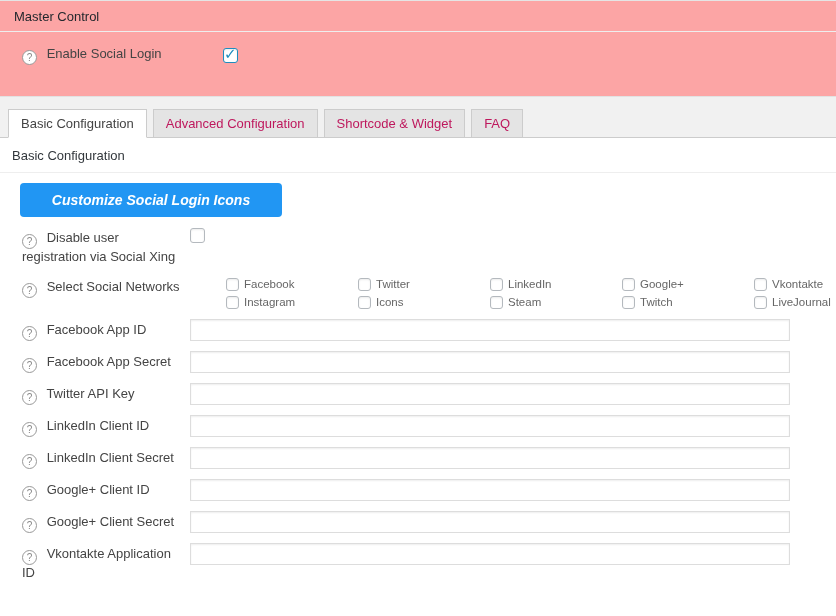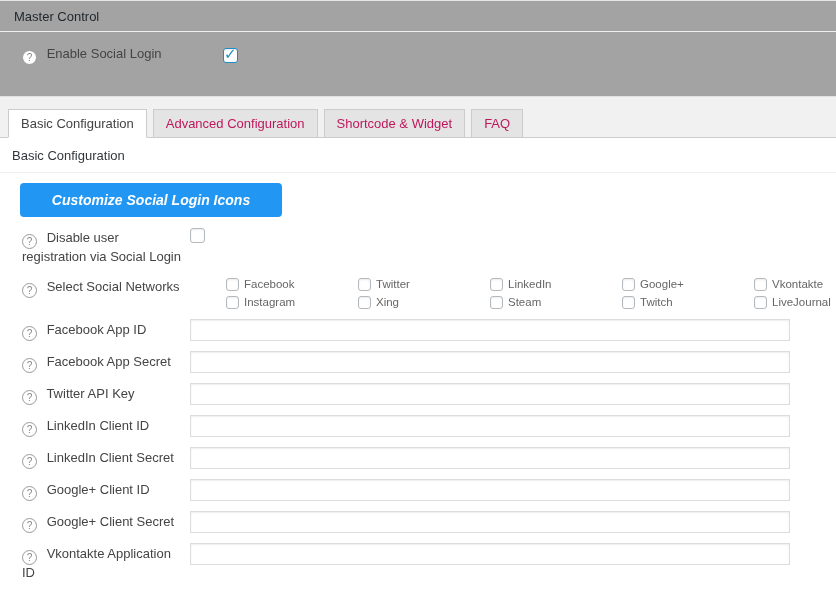--- a/index.html
+++ b/index.html
@@ -6,21 +6,21 @@
   html, body { width: 836px; height: 616px; }
   body {
     overflow: hidden;
     background: #f1f1f1;
     font-family: "Liberation Sans", "DejaVu Sans", sans-serif;
     font-size: 13px;
     color: #444;
   }
 
   
-  .master-box { background: #a3a3a3; height: 97px; border-top: 1px solid #e5e5e5; border-bottom: 1px solid #e2e2e2; }
+  .master-box { background: #fca5a5; height: 97px; border-top: 1px solid #e5e5e5; border-bottom: 1px solid #e2e2e2; }
   .master-title { font-size: 13px; color: #23282d; padding: 8px 14px 7px; border-bottom: 1px solid #eee; }
   .master-row { padding: 13px 0 0 22px; display: flex; align-items: center; gap: 33px; }
   .master-row .lbl { width: 168px; flex: none; padding-top: 1px; }
 
   
   .help {
     display: inline-block; width: 15px; height: 15px;
     border: 1px solid #999; border-radius: 50%;
     color: #888; font-size: 10px; line-height: 13px; text-align: center;
     margin-right: 6px; vertical-align: -3px; background: #fff;
@@ -101,21 +101,21 @@
   <div class="tab"><span class="tab-label">FAQ</span></div>
 </div>
 
 <div class="panel">
   <div class="panel-title">Basic Configuration</div>
   <button class="customize-btn" style="background: rgb(33, 150, 243);">Customize Social Login Icons</button>
   <div class="form" id="form">
   <div class="frow">
     <div class="flabel">
       <span class="help">?</span>
-      <span class="flabel-text">Disable user registration via Social Login</span>
+      <span class="flabel-text">Disable user registration via Social Xing</span>
     </div>
     <div class="ffield"><span class="cb"></span></div>
   </div>
 
   <div class="frow">
     <div class="flabel">
       <span class="help">?</span>
       <span class="flabel-text">Select Social Networks</span>
     </div>
     <div class="ffield net-grid">
@@ -144,21 +144,21 @@
     <span class="net-label">Vkontakte</span>
   </label>
 
   <label class="net-item">
     <span class="cb"></span>
     <span class="net-label">Instagram</span>
   </label>
 
   <label class="net-item">
     <span class="cb"></span>
-    <span class="net-label">Xing</span>
+    <span class="net-label">Icons</span>
   </label>
 
   <label class="net-item">
     <span class="cb"></span>
     <span class="net-label">Steam</span>
   </label>
 
   <label class="net-item">
     <span class="cb"></span>
     <span class="net-label">Twitch</span>

